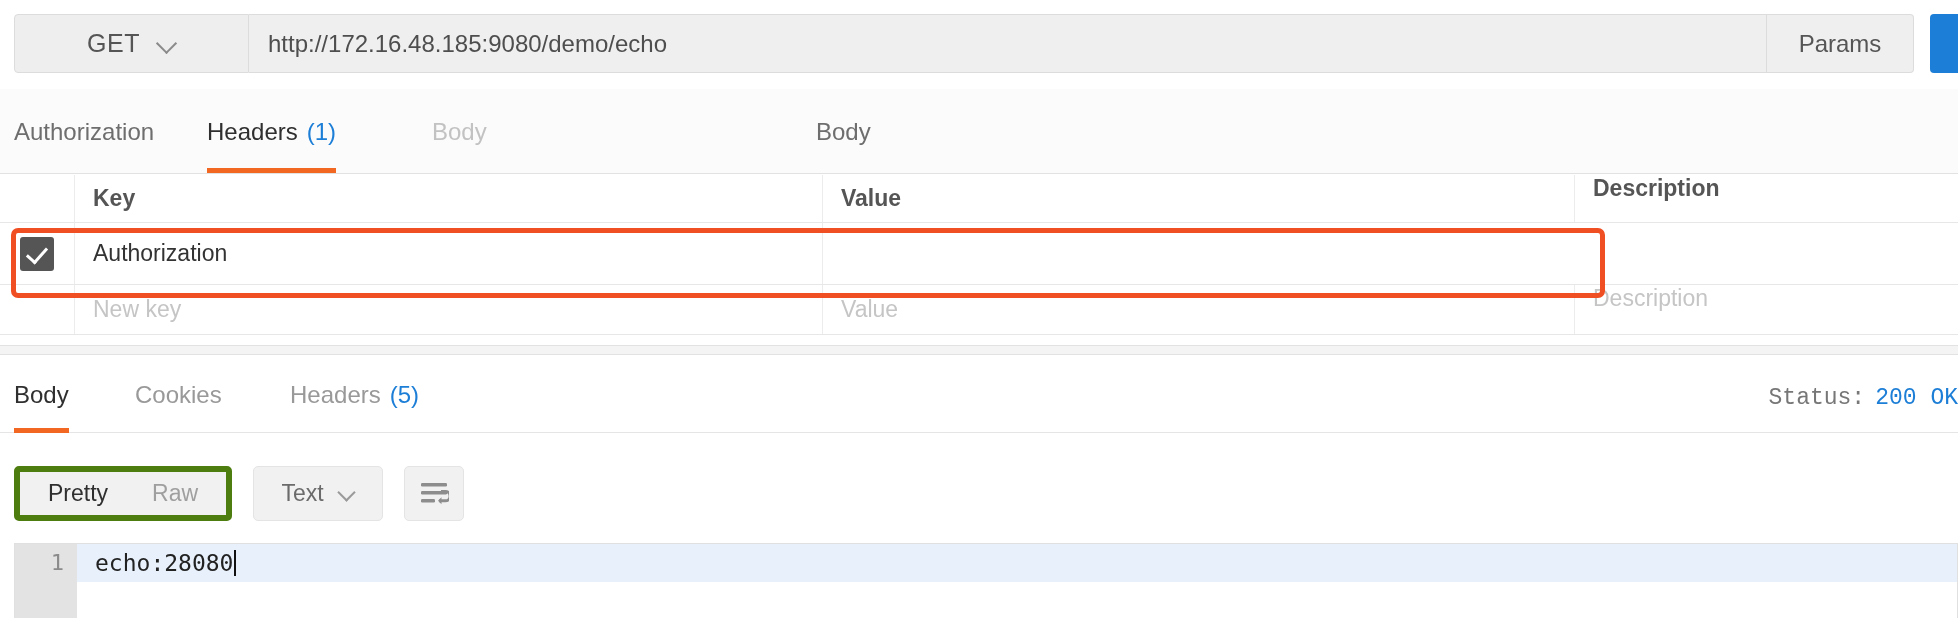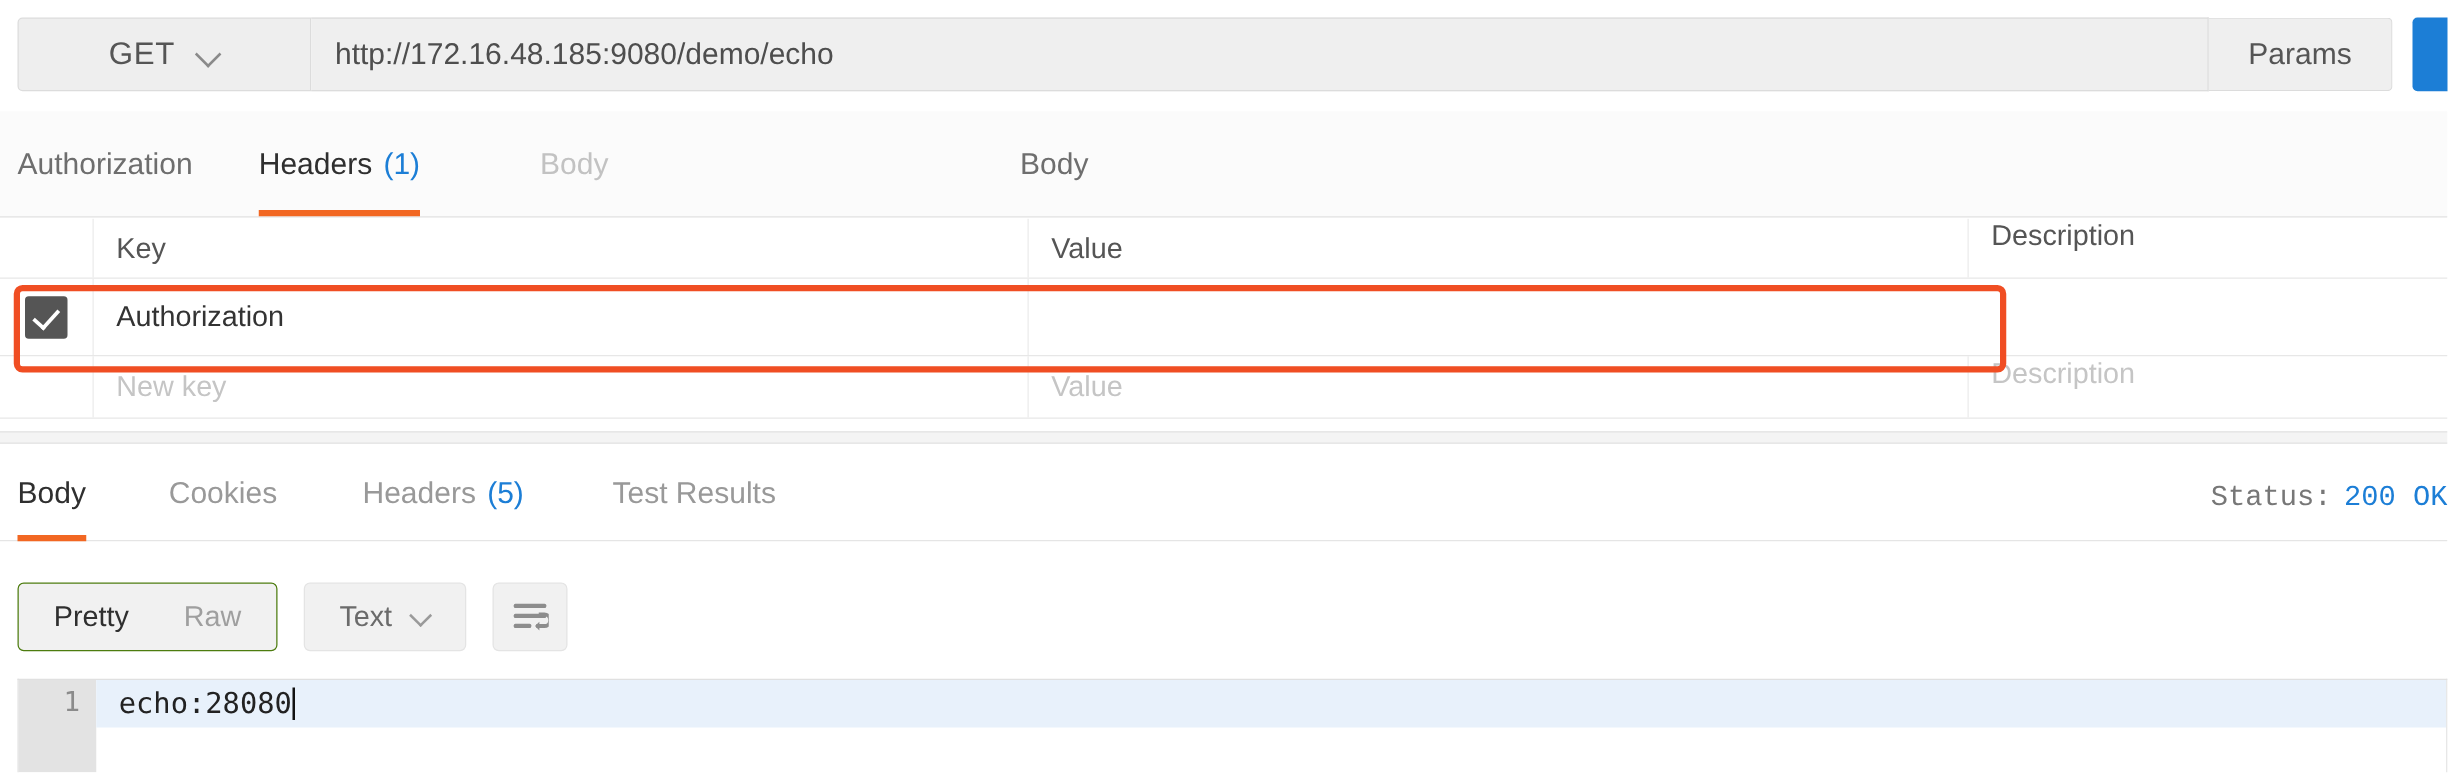--- a/index.html
+++ b/index.html
@@ -154,21 +154,21 @@
     overflow: hidden;
   }
   .cell-desc {
     flex: 1;
     height: 100%;
     display: flex;
     align-items: flex-start;
     padding-left: 18px;
     font-size: 23px;
   }
-  .th { font-weight: normal; color: #555555; font-size: 23px; }
+  .th { font-weight: bold; color: #555555; font-size: 23px; }
   .row-data { height: 62px; }
   .row-data .cell-key, .row-data .cell-val, .row-data .cell-desc,
   .row-data .cell-check { height: 100%; }
   .cb {
     width: 34px; height: 34px;
     background: #555555;
     border-radius: 3px;
     position: relative;
     cursor: pointer;
   }
@@ -249,21 +249,21 @@
   .body-toolbar {
     position: absolute;
     left: 14px; top: 466px;
     display: flex;
     align-items: center;
     gap: 21px;
   }
   .seg {
     height: 55px;
     background: #f1f1f1;
-    border: 1px solid #4d7c0f;
+    border: 6px solid #4d7c0f;
     border-radius: 5px;
     display: flex;
     align-items: center;
     padding: 0 6px;
   }
   .seg-item {
     padding: 0 22px;
     font-size: 23px;
     color: #9f9f9f;
     cursor: pointer;
@@ -436,23 +436,20 @@
       <span class="txt">Body</span>
       <span class="underline"></span>
     </div>
     <div class="rtab" style="left:135px;">
       <span class="txt">Cookies</span>
     </div>
     <div class="rtab" style="left:290px;">
       <span class="txt">Headers</span>
       <span class="cnt">(5)</span>
     </div>
-    <div class="rtab" style="left:490px;">
-      <span class="txt">Test Results</span>
-    </div>
 
     <div class="status-wrap">
       <span class="status-label">Status:</span>
       <span class="status-val">200 OK</span>
     </div>
   </div>
 
   <div class="body-toolbar">
     <div class="seg">
       <span class="seg-item active">Pretty</span>

